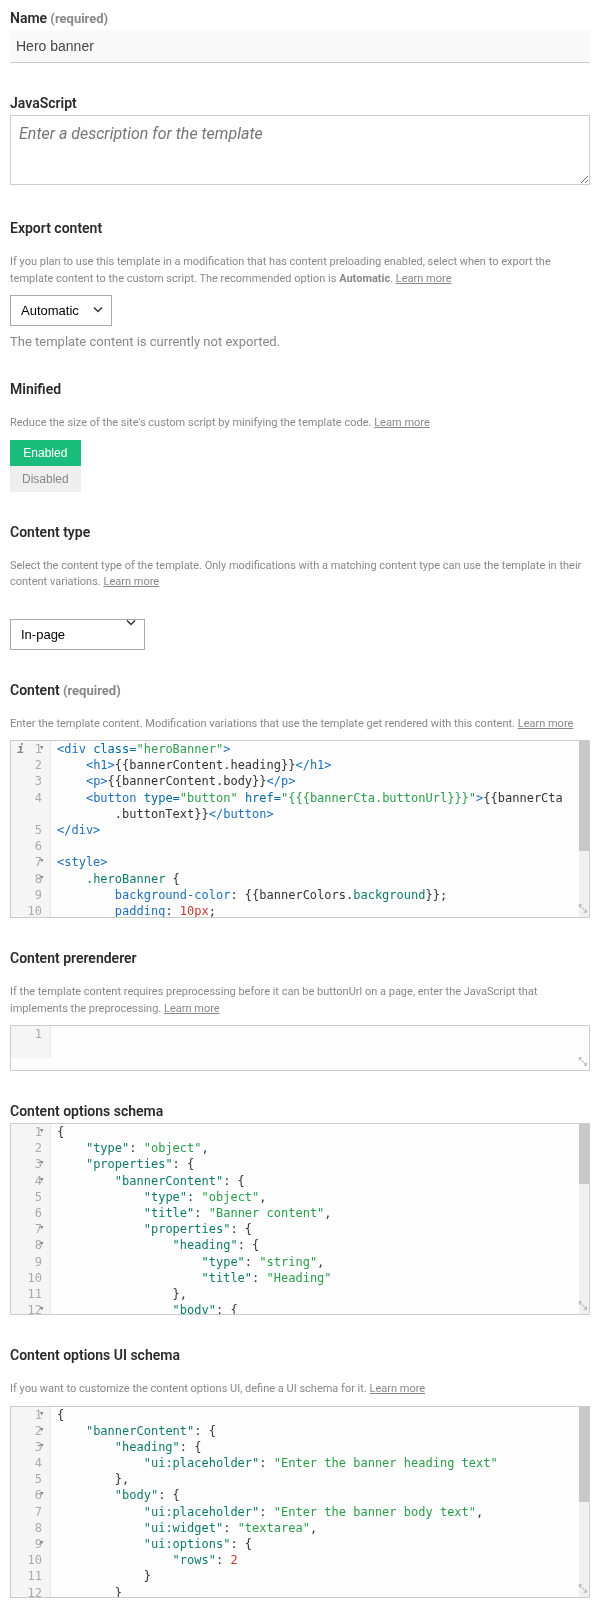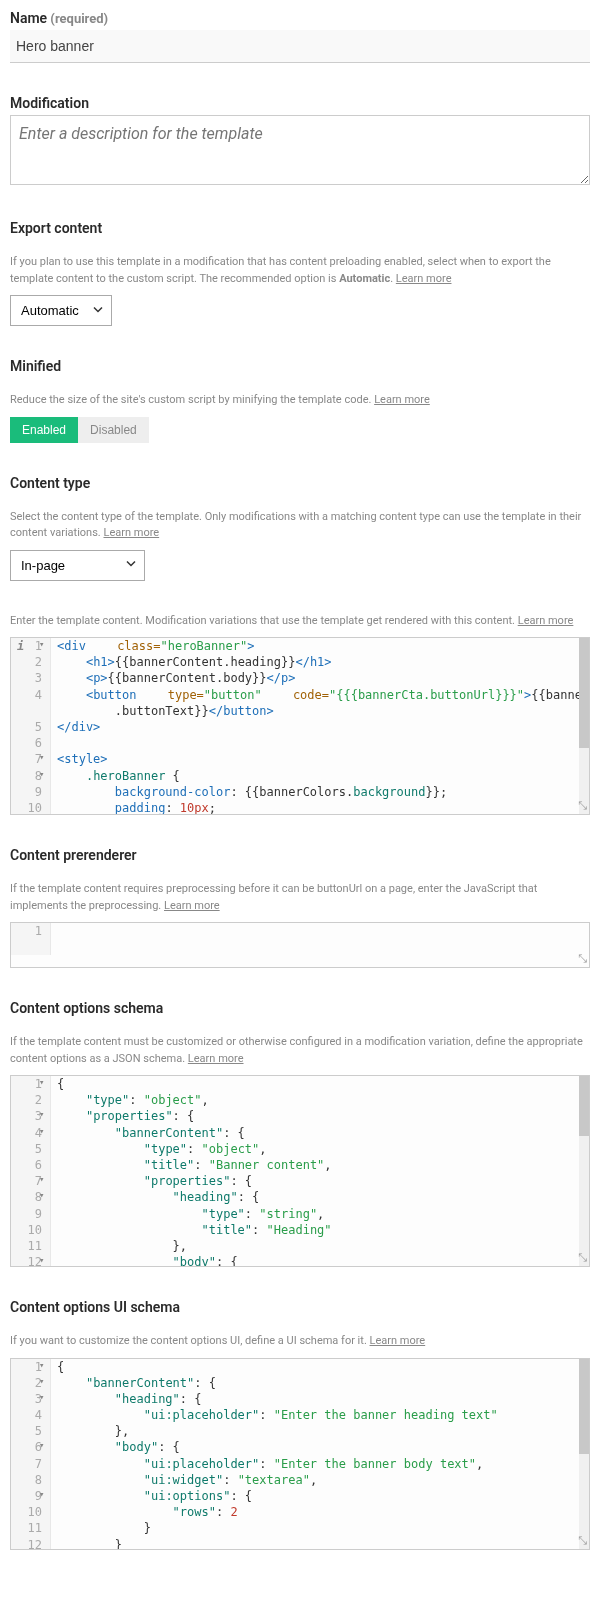--- a/index.html
+++ b/index.html
@@ -6,70 +6,71 @@
 body { font-family: -apple-system, BlinkMacSystemFont, "Segoe UI", Roboto, sans-serif; font-size: 13px; color: #333; background: #fff; padding: 10px; width: 600px; }
 .section { margin-bottom: 32px; }
 .label { font-weight: 600; font-size: 14px; color: #2a2a2a; margin-bottom: 4px; display: inline-block; }
 .label-hint { font-weight: 700; color: #888; font-size: 13px; }
 .help-text { font-size: 11px; color: #888; line-height: 1.5; margin-bottom: 8px; margin-top: 14px; }
 .help-text a { color: #888; text-decoration: underline; }
 .text-input { width: 100%; border: none; border-bottom: 1px solid #ccc; padding: 8px 6px; font-size: 14px; background: #f9f9f9; color: #444; }
 .textarea { width: 100%; border: 1px solid #ccc; padding: 8px; font-size: 16px; font-style: italic; color: #999; min-height: 70px; resize: vertical; font-family: inherit; }
 .select-wrap { position: relative; display: inline-block; }
 .select { border: 1px solid #aaa; padding: 7px 32px 7px 10px; font-size: 13px; background: #fff; appearance: none; min-width: 90px; cursor: pointer; }
-.select.wide { min-width: 135px; }
+.select.wide { min-width: 135px; margin-top: 20px; }
 .select-arrow { position: absolute; right: 8px; top: 50%; transform: translateY(-50%); pointer-events: none; }
 .status-text { font-size: 13px; color: #888; margin-top: 8px; }
-.toggle-group { display: inline-flex; }
+.toggle-group { display: inline-flex; flex-direction: column; }
 .toggle-btn { border: none; padding: 6px 12px; font-size: 12px; cursor: pointer; }
 .toggle-btn.active { background: #1abc7b; color: #fff; }
 .toggle-btn.inactive { background: #eee; color: #888; }
 .code-editor { border: 1px solid #ccc; background: #fdfdfd; font-family: 'Consolas', 'Monaco', monospace; font-size: 12px; position: relative; overflow: hidden; }
 .code-row { display: flex; line-height: 1.35; }
 .gutter { width: 40px; min-width: 40px; text-align: right; padding-right: 8px; color: #aaa; background: #f5f5f5; border-right: 1px solid #e8e8e8; user-select: none; position: relative; }
 .gutter.info::before { content: 'i'; position: absolute; left: 6px; font-style: italic; color: #888; font-weight: bold; }
 .fold { position: absolute; left: 28px; font-size: 9px; color: #888; }
 .code-line { padding-left: 6px; white-space: pre; flex: 1; }
 .tag { color: #1e6fb8; }
-.attr { color: #a16207; margin-left: 24px; }
+.attr { color: #0369a1; }
 .str { color: #2a9d4a; }
 .prop { color: #0f7a6b; }
 .num { color: #c0392b; }
 .kw { color: #1e6fb8; }
 .scrollbar-track { position: absolute; right: 0; top: 0; bottom: 0; width: 10px; background: #f0f0f0; }
 .scroll-thumb { position: absolute; right: 0; width: 10px; background: #c8c8c8; }
 .resize-handle { position: absolute; right: 2px; bottom: 2px; font-size: 11px; color: #999; cursor: nwse-resize; }
 .code-body { position: relative; padding-right: 10px; }
 </style>
 </head>
 <body>
 
 <div class="section">
   <div><span class="label">Name</span> <span class="label-hint">(required)</span></div>
   <input type="text" class="text-input" value="Hero banner" style="">
 </div>
 
 <div class="section">
-  <div><span class="label">Modification</span></div>
+  <div><span class="label">JavaScript</span></div>
   <textarea class="textarea" placeholder="Enter a description for the template" style=""></textarea>
 </div>
 
 <div class="section">
   <div><span class="label">Export content</span></div>
   <div class="help-text">
     <span>If you plan to use this template in a modification that has content preloading enabled, select when to export the template content to the custom script. The recommended option is </span><b>Automatic</b>. <a href="#">Learn more</a>
   </div>
   <div class="select-wrap">
     <select class="select">
       <option>Automatic</option>
     </select>
     <span class="select-arrow"><svg width="12" height="12" viewBox="0 0 12 12">
           <path d="M2 4 L6 8 L10 4" stroke="#333" stroke-width="1.5" fill="none"></path>
         </svg></span>
   </div>
+  <div class="status-text">The template content is currently not exported.</div>
 </div>
 
 <div class="section">
   <div><span class="label">Minified</span></div>
   <div class="help-text">
     <span>Reduce the size of the site's custom script by minifying the template code. </span><a href="#">Learn more</a>
   </div>
   <div class="toggle-group">
     <button class="toggle-btn active">Enabled</button>
     <button class="toggle-btn inactive">Disabled</button>
@@ -85,40 +86,41 @@
     <select class="select wide">
       <option>In-page</option>
     </select>
     <span class="select-arrow"><svg width="12" height="12" viewBox="0 0 12 12">
           <path d="M2 4 L6 8 L10 4" stroke="#333" stroke-width="1.5" fill="none"></path>
         </svg></span>
   </div>
 </div>
 
 <div class="section">
+  <div><span class="label">Content</span> <span class="label-hint">(required)</span></div>
   <div class="help-text">
     <span>Enter the template content. Modification variations that use the template get rendered with this content. </span><a href="#">Learn more</a>
   </div>
   <div class="code-editor" style="height:178px;">
     <div class="code-body">
       <div class="code-row">
           <div class="gutter info">1<span class="fold">▾</span></div>
           <div class="code-line"><span class="tag">&lt;div</span> <span class="attr">class=</span><span class="str">"heroBanner"</span><span class="tag">&gt;</span></div>
         </div>
       <div class="code-row">
           <div class="gutter">2</div>
           <div class="code-line">    <span class="tag">&lt;h1&gt;</span>{{bannerContent.heading}}<span class="tag">&lt;/h1&gt;</span></div>
         </div>
       <div class="code-row">
           <div class="gutter">3</div>
           <div class="code-line">    <span class="tag">&lt;p&gt;</span>{{bannerContent.body}}<span class="tag">&lt;/p&gt;</span></div>
         </div>
       <div class="code-row">
           <div class="gutter">4</div>
-          <div class="code-line">    <span class="tag">&lt;button</span> <span class="attr">type=</span><span class="str">"button"</span> <span class="attr">code=</span><span class="str">"{{{bannerCta.buttonUrl}}}"</span><span class="tag">&gt;</span>{{bannerCta</div>
+          <div class="code-line">    <span class="tag">&lt;button</span> <span class="attr">type=</span><span class="str">"button"</span> <span class="attr">href=</span><span class="str">"{{{bannerCta.buttonUrl}}}"</span><span class="tag">&gt;</span>{{bannerCta</div>
         </div>
       <div class="code-row">
           <div class="gutter"></div>
           <div class="code-line">        .buttonText}}<span class="tag">&lt;/button&gt;</span></div>
         </div>
       <div class="code-row">
           <div class="gutter">5</div>
           <div class="code-line"><span class="tag">&lt;/div&gt;</span></div>
         </div>
       <div class="code-row">
@@ -165,23 +167,20 @@
           <div class="gutter">&nbsp;</div>
           <div class="code-line"></div>
         </div>
     </div>
     <div class="resize-handle">⤡</div>
   </div>
 </div>
 
 <div class="section">
   <div><span class="label">Content options schema</span></div>
-  <div class="help-text">
-    <span>If the template content must be customized or otherwise configured in a modification variation, define the appropriate content options as a JSON schema. </span><a href="#">Learn more</a>
-  </div>
   <div class="code-editor" style="height:192px;">
     <div class="code-body" id="schema-body">
         <div class="code-row">
           <div class="gutter">1<span class="fold">▾</span></div>
           <div class="code-line">{</div>
         </div>
         <div class="code-row">
           <div class="gutter">2</div>
           <div class="code-line">    <span class="prop">"type"</span>: <span class="str">"object"</span>,</div>
         </div>

